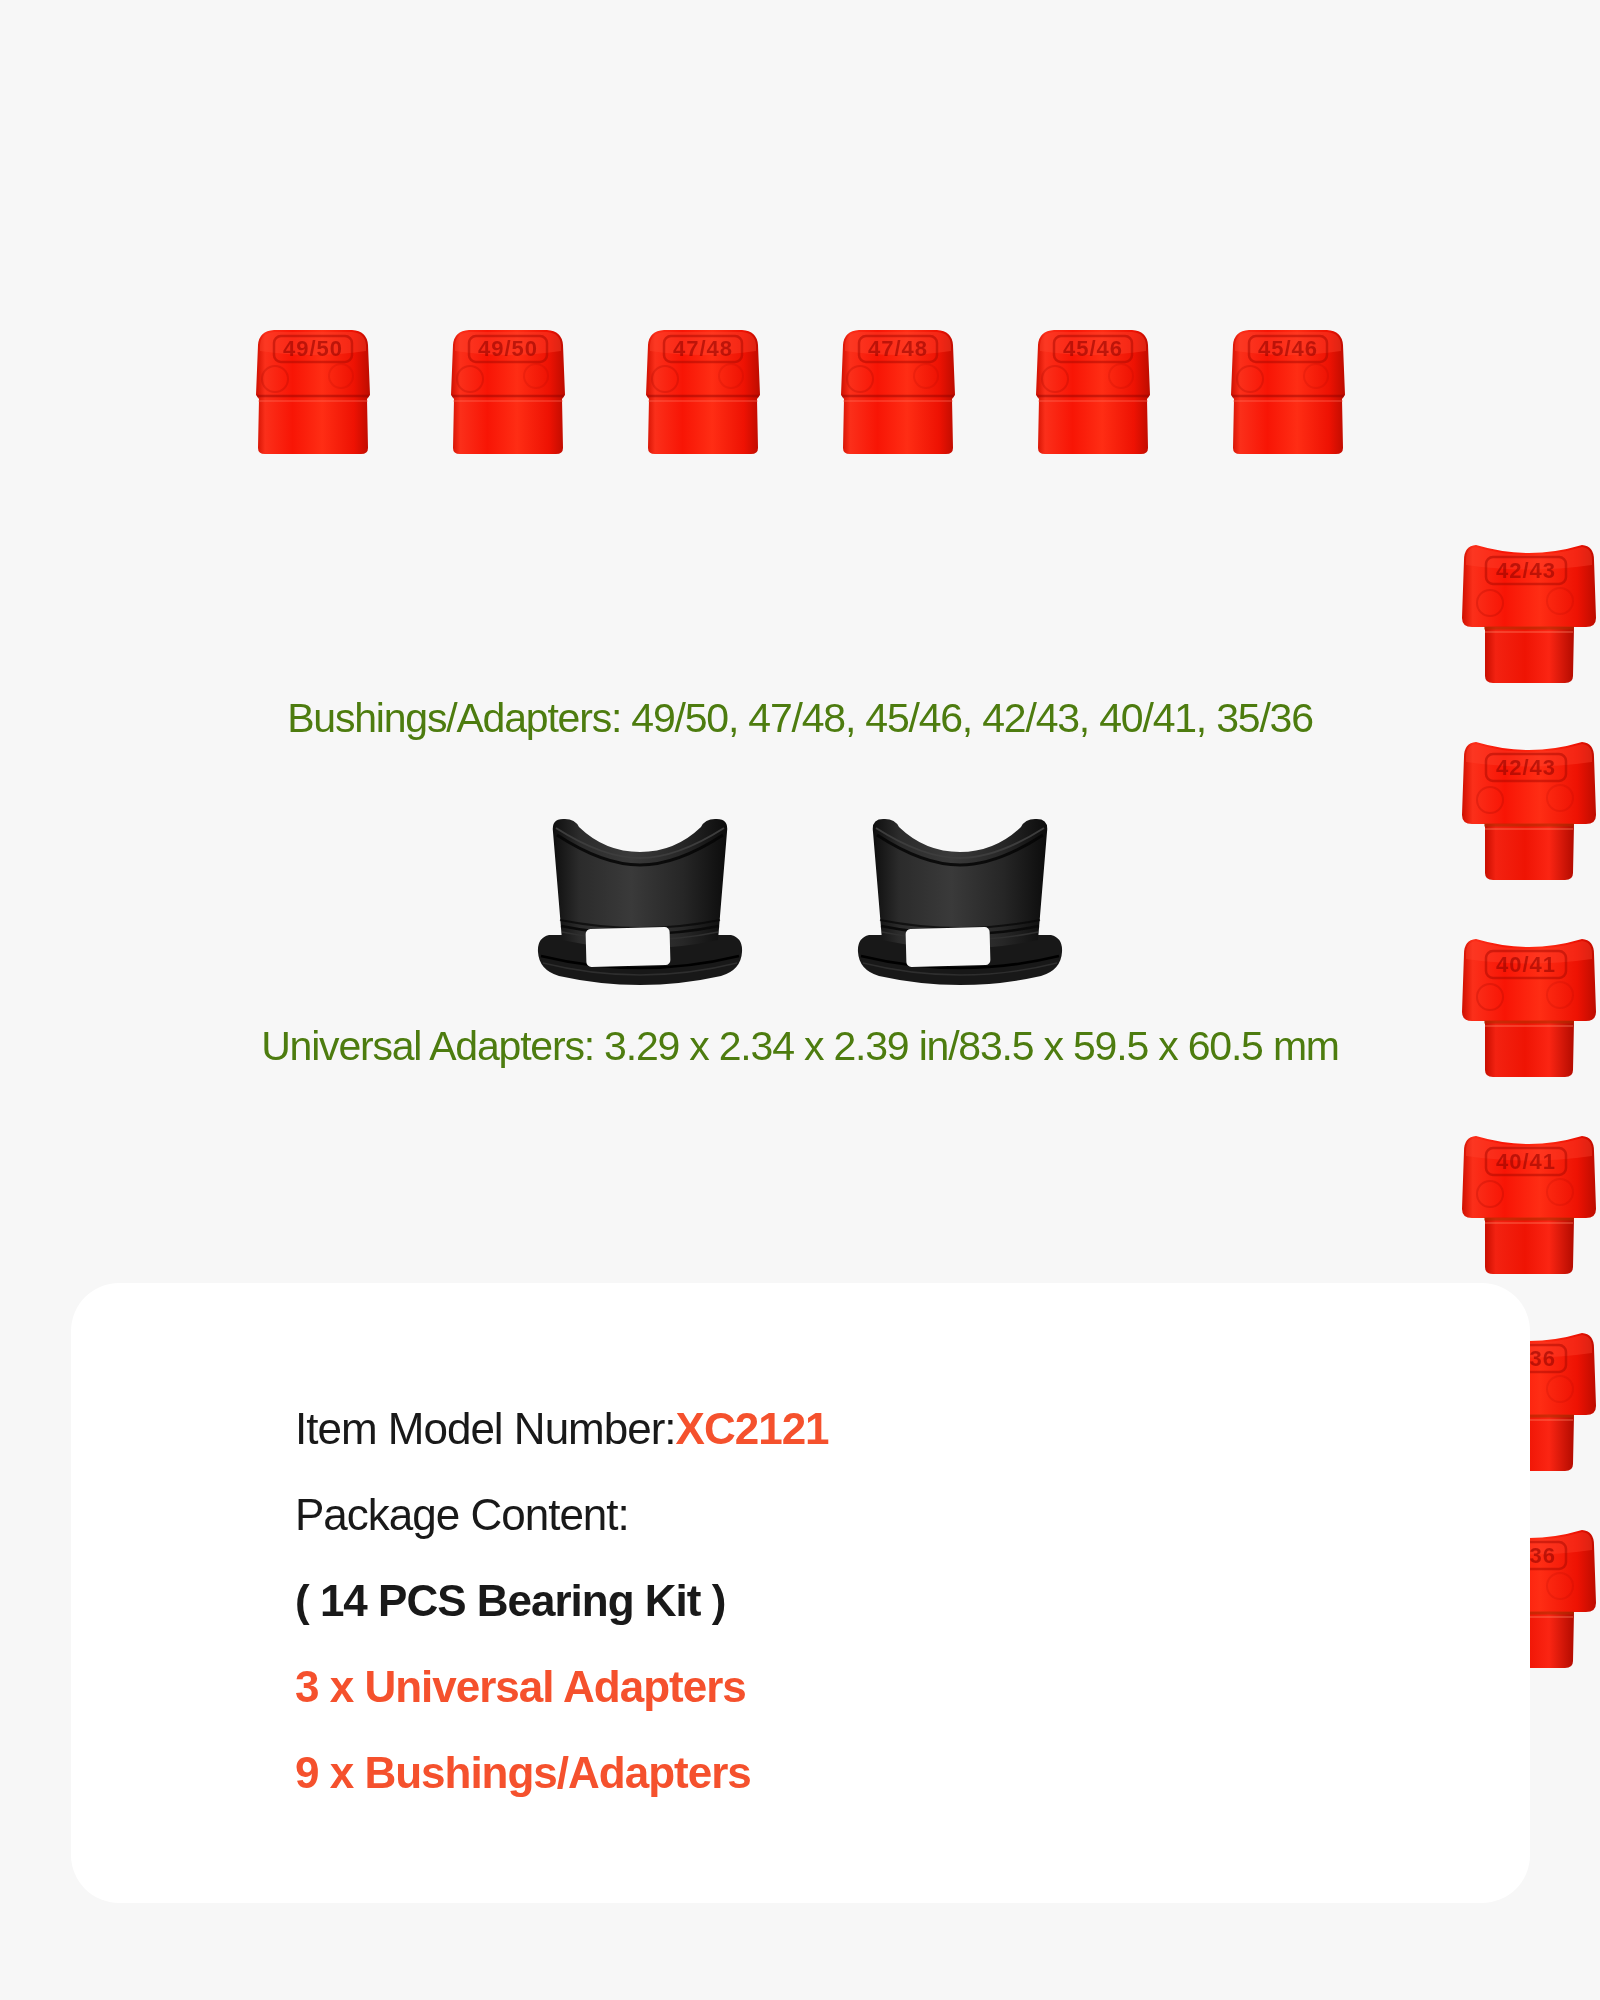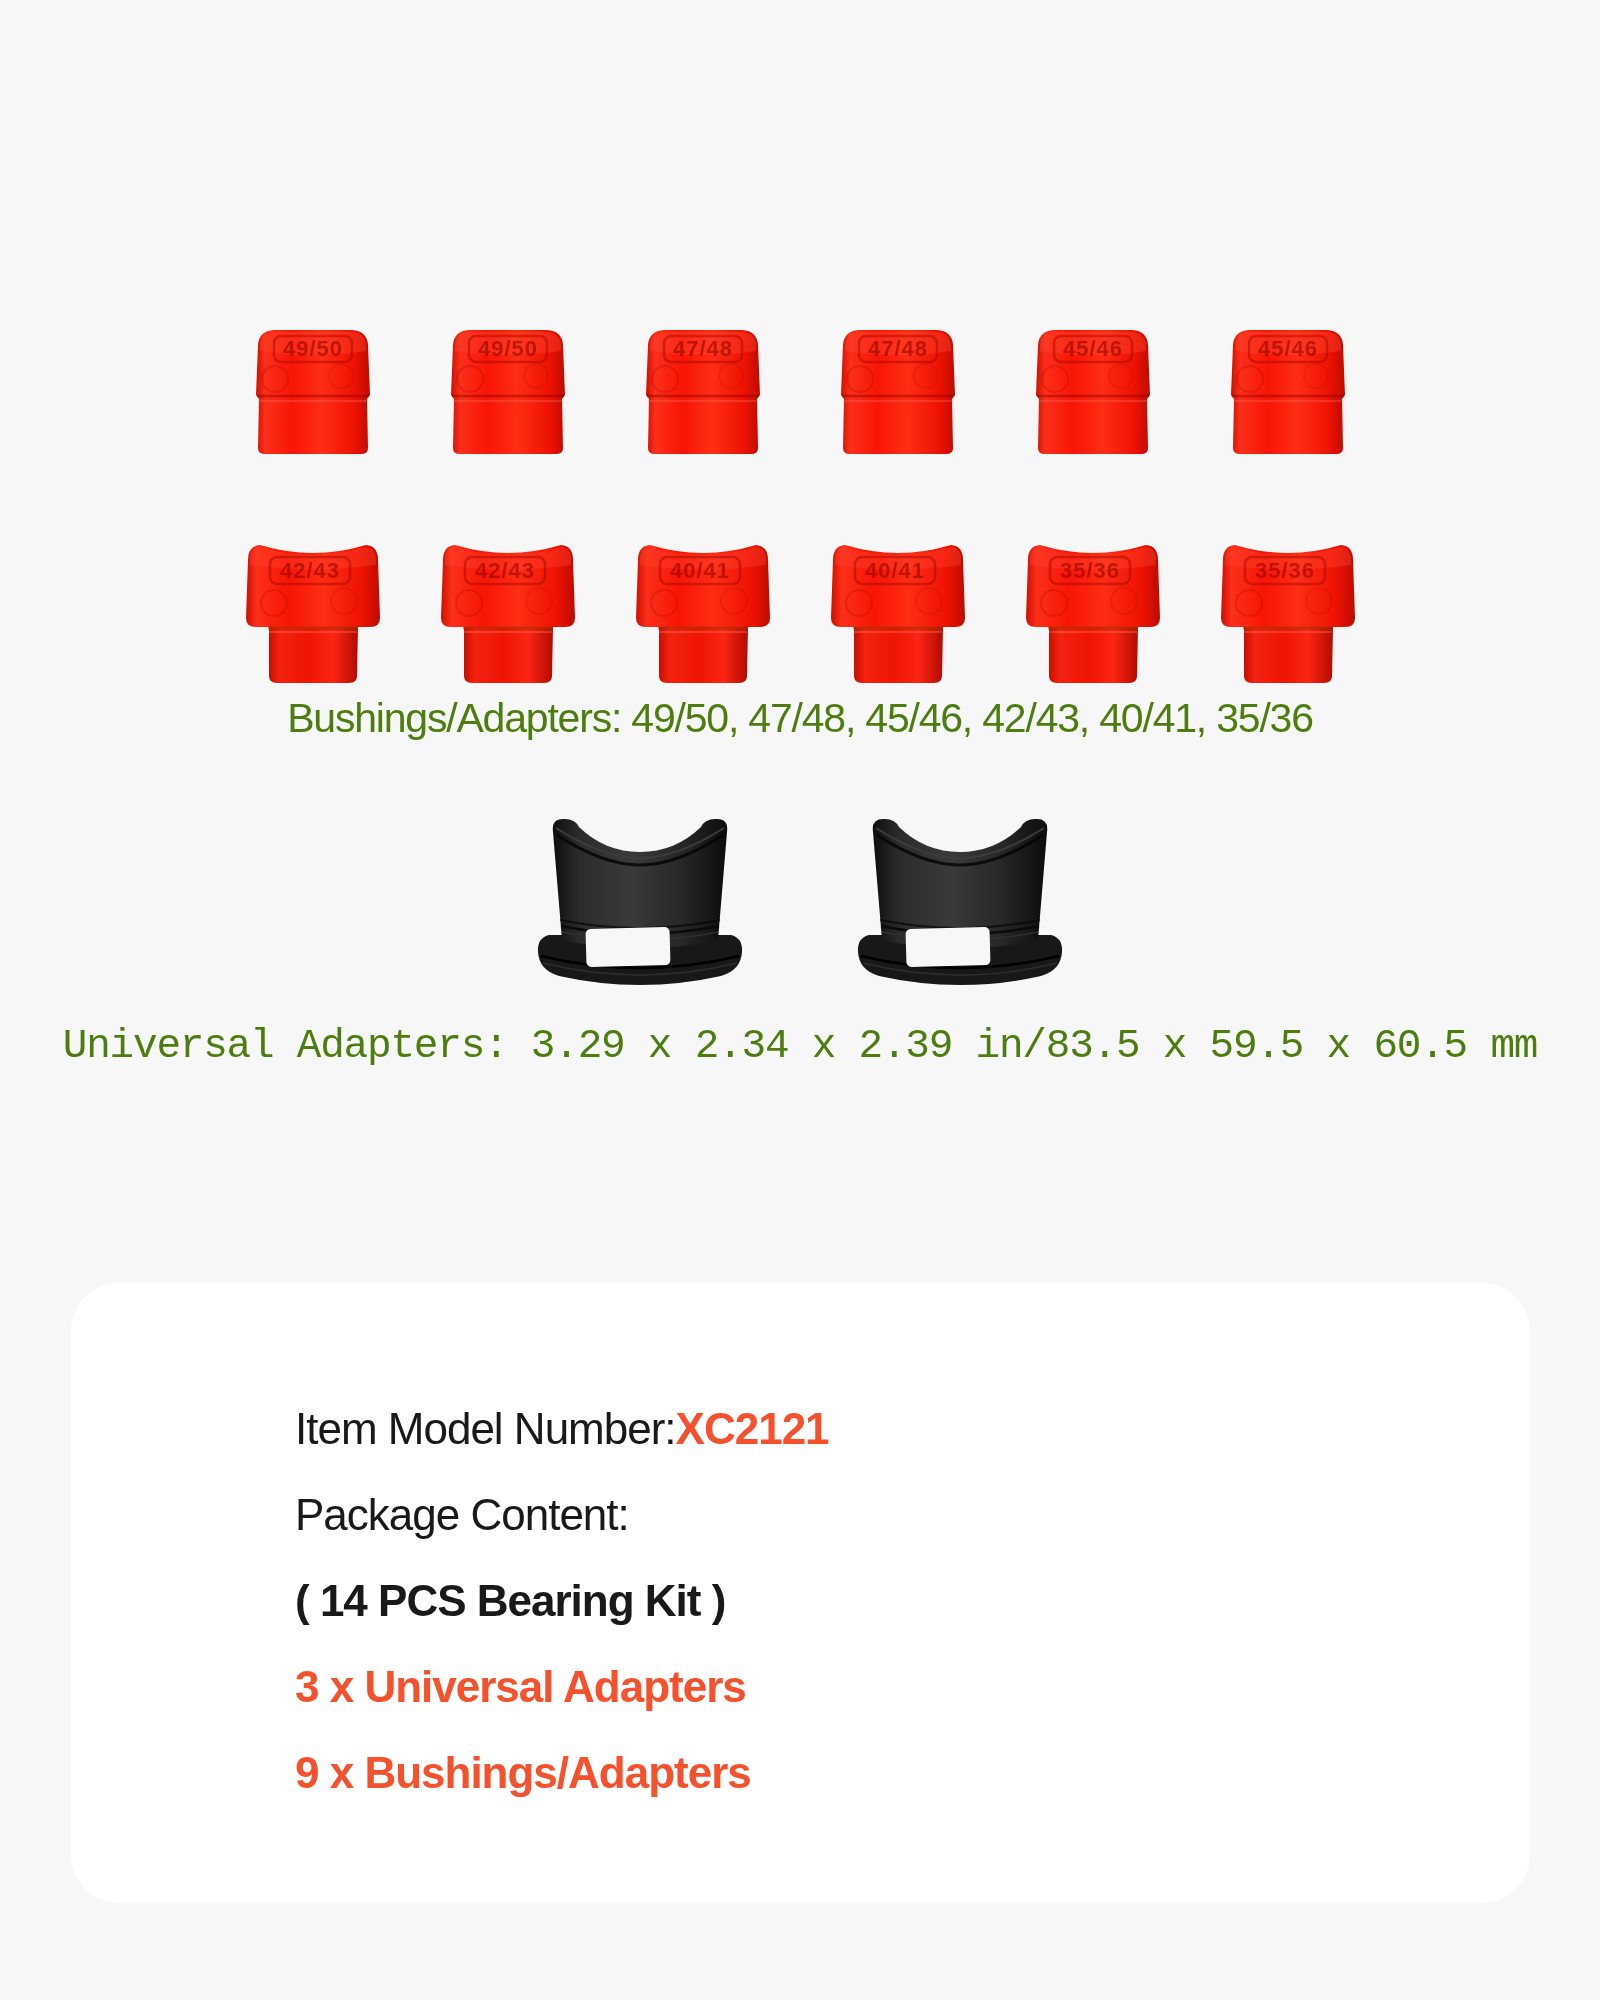--- a/index.html
+++ b/index.html
@@ -17,34 +17,34 @@
   }
   .row{
     position:absolute;
     left:0;
     width:100%;
     display:flex;
     justify-content:center;
     align-items:flex-end;
   }
   .row-bushings-1{top:323px;gap:53px;}
-  .row-bushings-2{top:540px;gap:53px;}
+  .row-bushings-2{top:540px;gap:53px;flex-direction:column;}
   .row-adapters{top:808px;gap:106px;}
   .caption{
     position:absolute;
     left:0;
     width:100%;
     text-align:center;
     font-size:41px;
     letter-spacing:-1.2px;
     color:#4d7c0f;
     line-height:1.1;
   }
   .caption-bushings{top:696px;}
-  .caption-adapters{top:1024px;font-family:Liberation Mono, monospace;}
+  .caption-adapters{top:1024px;}
   .info-card{
     position:absolute;
     left:71px;
     top:1283px;
     width:1459px;
     height:620px;
     background:#ffffff;
     border-radius:48px;
   }
   .card-inner{

